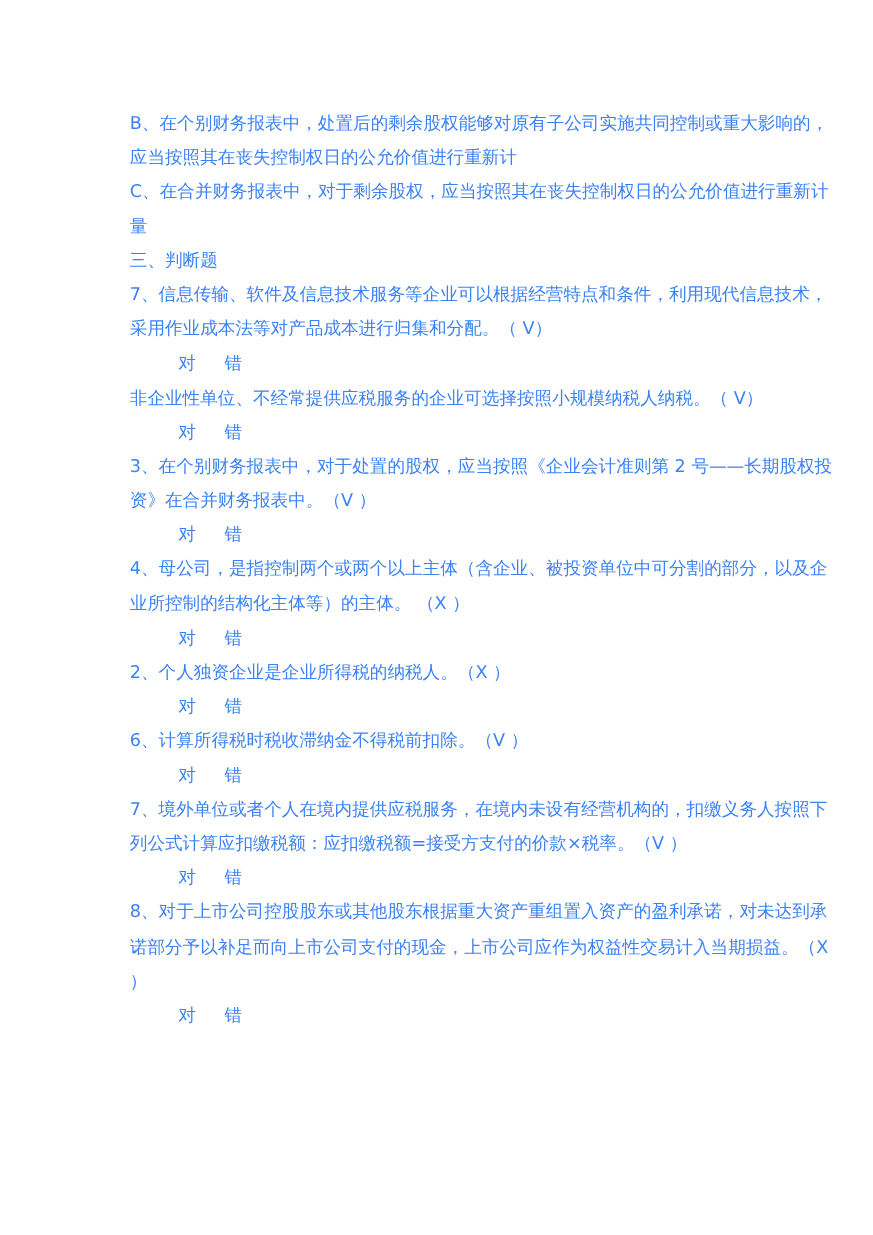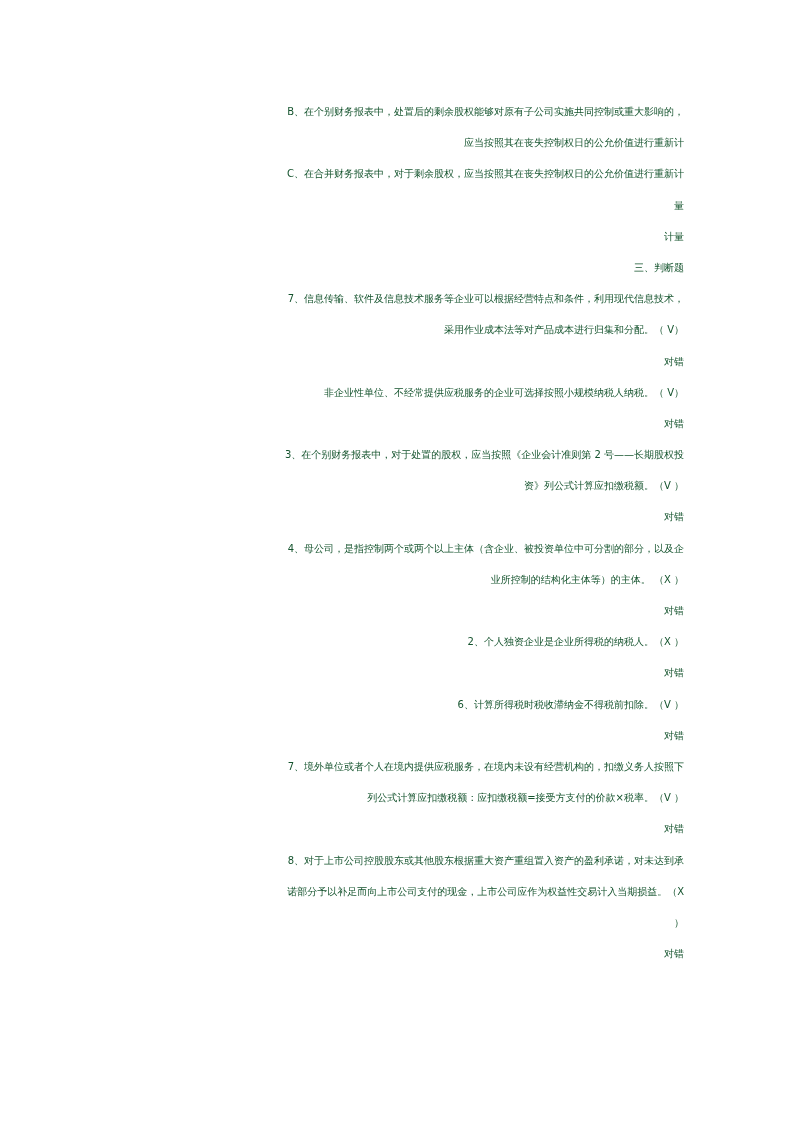--- a/index.html
+++ b/index.html
@@ -1,58 +1,57 @@
 <!DOCTYPE html>
 <html><head>
 <meta charset="utf-8">
 <style>
   html, body { margin: 0; padding: 0; background: #ffffff; }
   body { width: 794px; height: 1123px; position: relative; overflow: hidden; }
   .page {
     position: absolute; left: 118px; top: 96px; width: 566px;
     font-family: "DejaVu Sans", "Liberation Sans", sans-serif;
-    font-size: 10px; color: #14532d; line-height: 31.2px; text-align: right;
+    font-size: 16px; color: #3b82f6; line-height: 31.2px;
   }
   .line { white-space: nowrap; height: 31.2px; }
-  .ans-row { white-space: pre; height: 31.2px; padding-left: 8px; }
+  .ans-row { white-space: pre; height: 31.2px; padding-left: 8px; margin-left: 36px; }
   .ans-row span { display: inline-block; }
   .opt-true { width: 42px; }
 </style>
 </head>
 <body>
 
 <div class="page">
   <div>
     <div class="line">B、在个别财务报表中，处置后的剩余股权能够对原有子公司实施共同控制或重大影响的，</div>
     <div class="line">应当按照其在丧失控制权日的公允价值进行重新计</div>
   </div>
   <div>
     <div class="line">C、在合并财务报表中，对于剩余股权，应当按照其在丧失控制权日的公允价值进行重新计</div>
     <div class="line">量</div>
   </div>
   <div>
-    <div class="line">计量</div>
   </div>
 
   <div class="line">三、判断题</div>
 
   <div>
     <div class="line">7、信息传输、软件及信息技术服务等企业可以根据经营特点和条件，利用现代信息技术，</div>
     <div class="line">采用作业成本法等对产品成本进行归集和分配。（   V）</div>
     <div class="ans-row"><span class="opt-true">对</span><span>错</span></div>
   </div>
 
   <div>
     <div class="line">非企业性单位、不经常提供应税服务的企业可选择按照小规模纳税人纳税。（ V）</div>
     <div class="ans-row"><span class="opt-true">对</span><span>错</span></div>
   </div>
 
   <div>
     <div class="line">3、在个别财务报表中，对于处置的股权，应当按照《企业会计准则第 2 号——长期股权投</div>
-    <div class="line">资》列公式计算应扣缴税额。（V ）</div>
+    <div class="line">资》在合并财务报表中。（V ）</div>
     <div class="ans-row"><span class="opt-true">对</span><span>错</span></div>
   </div>
 
   <div>
     <div class="line">4、母公司，是指控制两个或两个以上主体（含企业、被投资单位中可分割的部分，以及企</div>
     <div class="line">业所控制的结构化主体等）的主体。 （X ）</div>
     <div class="ans-row"><span class="opt-true">对</span><span>错</span></div>
   </div>
 
   <div>

